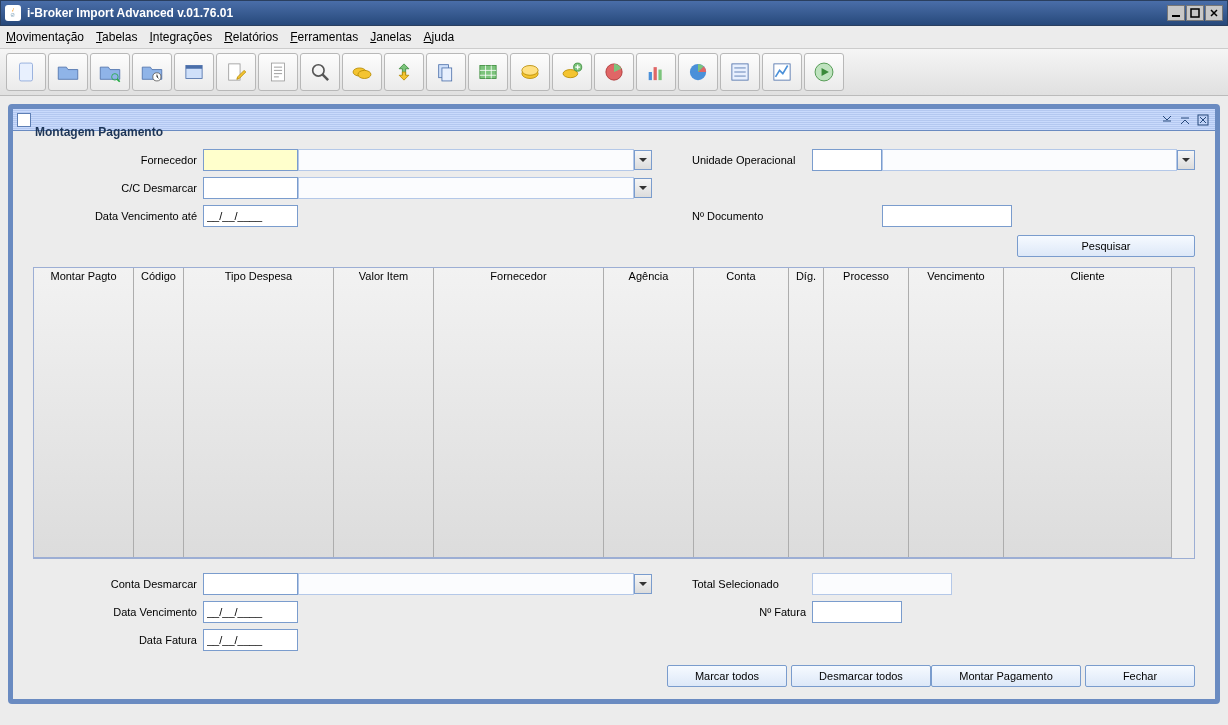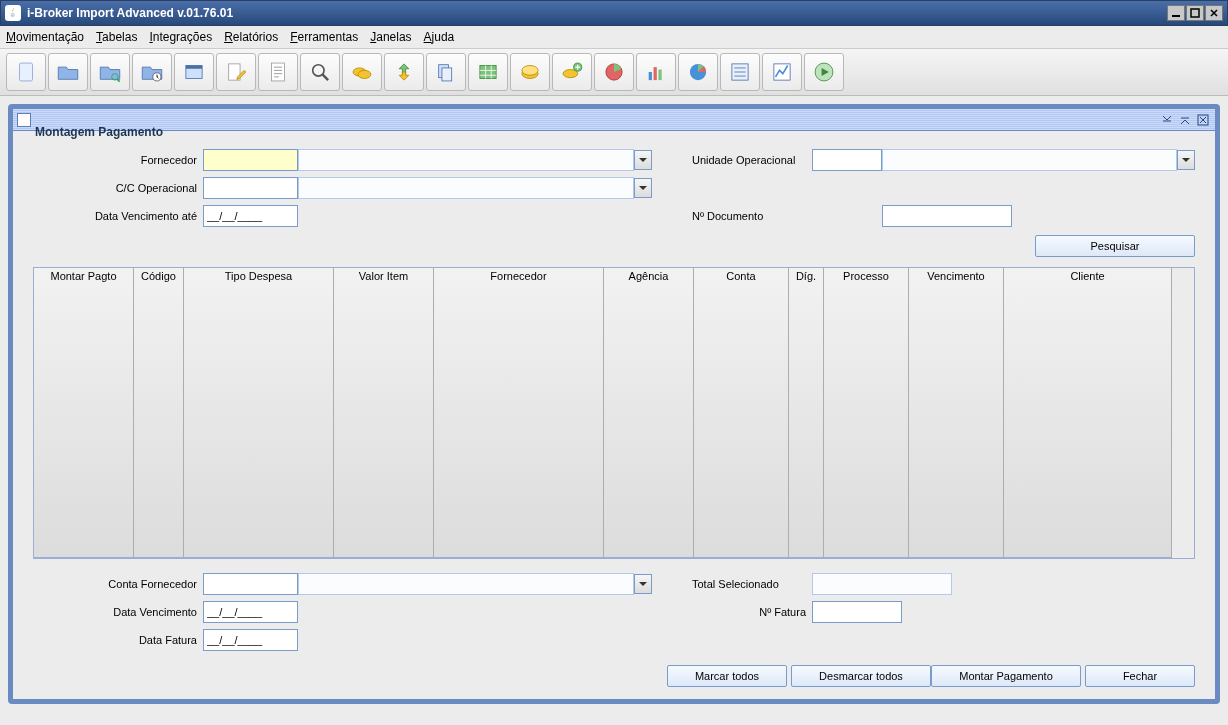--- a/index.html
+++ b/index.html
@@ -129,21 +129,21 @@
   .btn {
     border: 1px solid #7a9ccd;
     background: linear-gradient(#f6faff,#dde8f8);
     height: 22px;
     font-size: 11px;
     padding: 0 10px;
     cursor: default;
     border-radius: 2px;
   }
   .search-row{display:flex;justify-content:flex-end;margin-top:8px;}
-  .search-row .btn{width:160px;}
+  .search-row .btn{width:178px;}
   .table-wrap{
     margin-top:10px;
     flex:1;
     border:1px solid #9caed4;
     background:#ececec;
     display:flex;flex-direction:row;
     min-height:290px;
   }
   .thead{display:flex;background:linear-gradient(#f2f2f2,#dcdcdc);border-bottom:1px solid #9caed4;}
   .th{border-right:1px solid #adadad;padding:2px 4px;text-align:center;font-size:11px;white-space:nowrap;overflow:hidden;}
@@ -369,21 +369,21 @@
         <div class="spacer"></div>
         <div class="lbl" style="text-align:left">Unidade Operacional</div>
         <input class="inp" value="" style="">
         <input class="inp inp-ro" value="" style="">
         <div class="dd-btn">
             <svg viewBox="0 0 10 10">
               <path d="M1 3l4 4 4-4" fill="#333"></path>
             </svg>
           </div>
 
-        <div class="lbl">C/C Operacional</div>
+        <div class="lbl">C/C Desmarcar</div>
         <input class="inp" value="" style="">
         <input class="inp inp-ro" value="" style="">
         <div class="dd-btn">
             <svg viewBox="0 0 10 10">
               <path d="M1 3l4 4 4-4" fill="#333"></path>
             </svg>
           </div>
         <div></div>
           <div></div>
           <div></div>
@@ -416,21 +416,21 @@
             <div class="th" style="width: 95px;">Conta</div>
             <div class="th" style="width: 35px;">Díg.</div>
             <div class="th" style="width: 85px;">Processo</div>
             <div class="th" style="width: 95px;">Vencimento</div>
             <div class="th" style="width: 168px;">Cliente</div>
           </div>
         <div class="tbody"></div>
       </div>
 
       <div class="bottom-form">
-        <div class="lbl">Conta Fornecedor</div>
+        <div class="lbl">Conta Desmarcar</div>
         <input class="inp" value="" style="">
         <input class="inp inp-ro" value="" style="">
         <div class="dd-btn">
             <svg viewBox="0 0 10 10">
               <path d="M1 3l4 4 4-4" fill="#333"></path>
             </svg>
           </div>
         <div></div>
         <div class="lbl" style="text-align:left">Total Selecionado</div>
         <input class="inp inp-ro" value="" style="">

